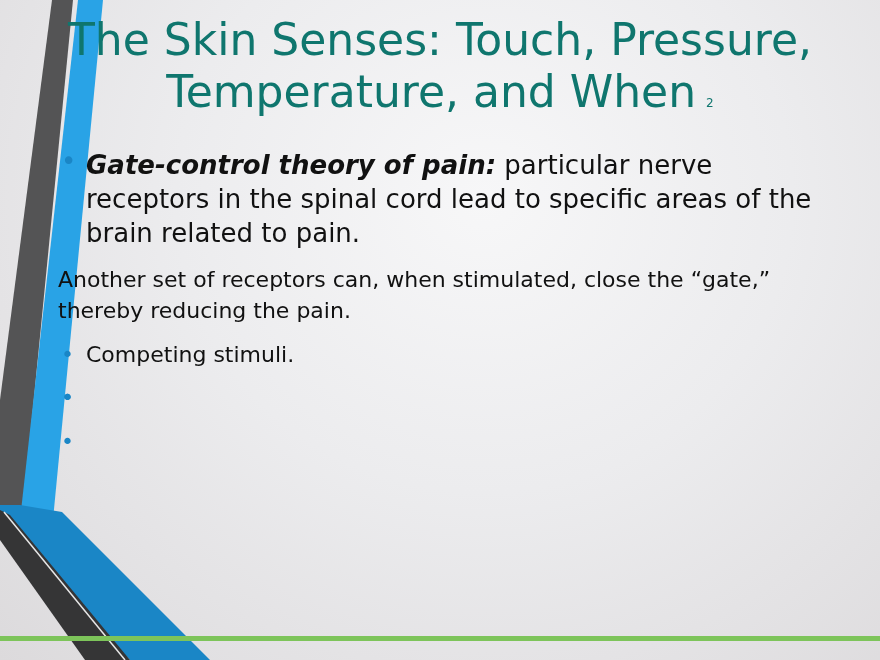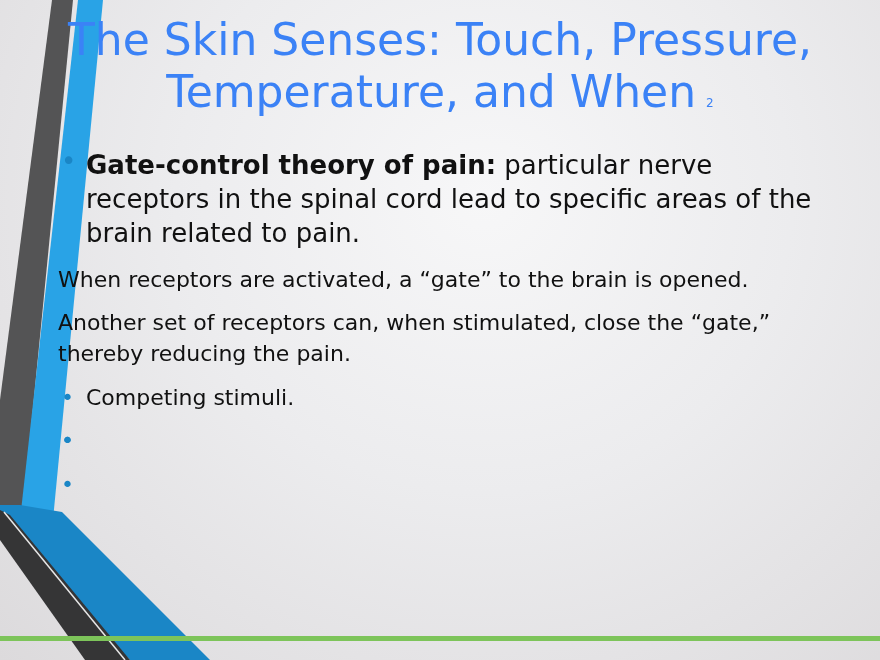--- a/index.html
+++ b/index.html
@@ -29,21 +29,21 @@
     .title {
       position: absolute;
       left: 60px;
       width: 760px;
       top: 14px;
       text-align: center;
       font-size: 44px;
       line-height: 52px;
       font-weight: normal;
       margin: 0;
-      color: #3b82f6;
+      color: #0f766e;
     }
     .slide-num {
       font-size: 12px;
       vertical-align: 0px;
       margin-left: 10px;
     }
     .body-text {
       position: absolute;
       left: 58px;
       top: 148px;
@@ -69,21 +69,21 @@
     }
     .lead .dot { font-size: 26px; top: -4px; }
     .para {
       line-height: 31px;
       margin-bottom: 12px;
     }
     .sub {
       margin-bottom: 10px;
     }
     .spacer { height: 44px; }
-    b { font-weight: bold; }
+    b { font-weight: bold; font-style: italic; }
   </style>
 </head>
 <body>
 
 <div class="slide">
 
   <svg class="deco" width="880" height="660" viewBox="0 0 880 660">
 
     <polygon points="52,0 73,0 22,520 0,520 0,400" fill="#545455"></polygon>
 
@@ -102,21 +102,20 @@
     <span>The Skin Senses: Touch, Pressure,</span><br>
     <span>Temperature, and When</span><span class="slide-num">2</span>
   </h1>
 
   <div class="body-text">
     <div class="bullet lead">
       <span class="dot">•</span>
       <b>Gate-control theory of pain:</b><span> particular nerve receptors in the spinal cord lead to specific areas of the brain related to pain.</span>
     </div>
 
-    <div class="para">When receptors are activated, a “gate” to the brain is opened.</div>
     <div class="para">Another set of receptors can, when stimulated, close the “gate,” thereby reducing the pain.</div>
 
     <div class="bullet sub">
       <span class="dot">•</span>
       <span>Competing stimuli.</span>
     </div>
     <div class="bullet sub">
       <span class="dot">•</span>
     </div>
     <div class="bullet sub">

